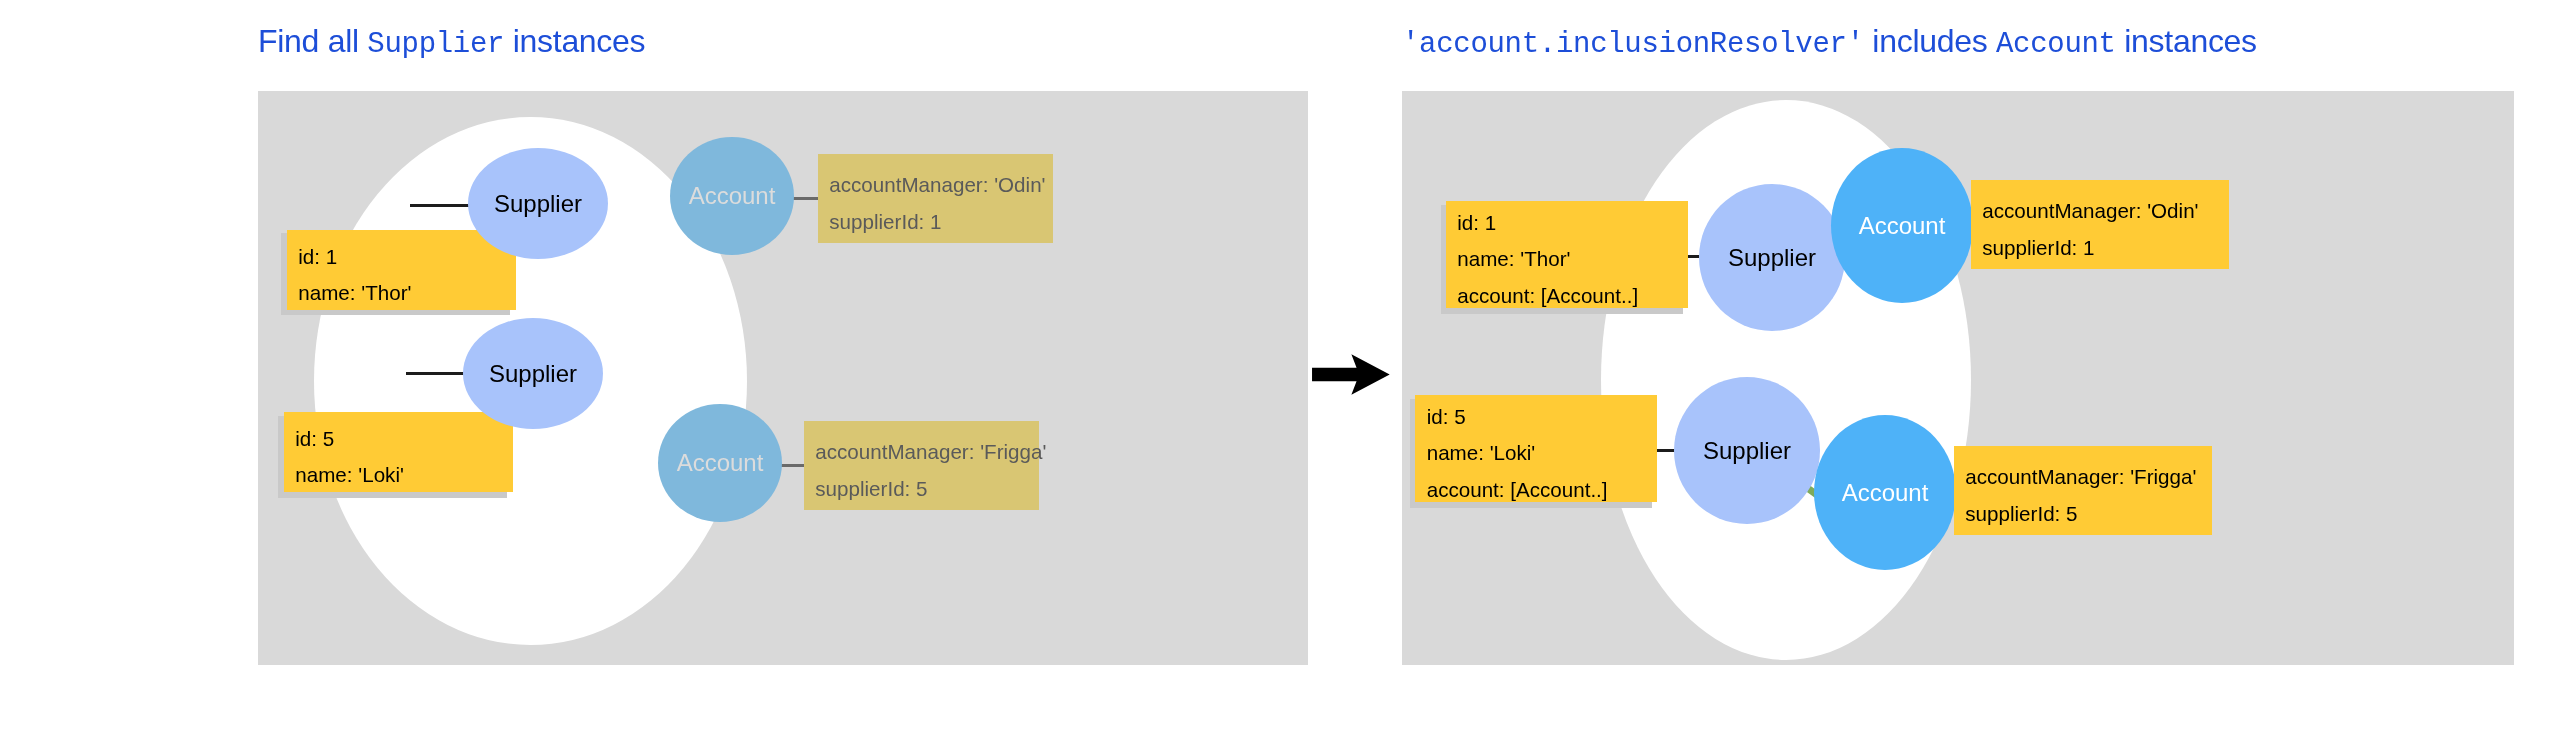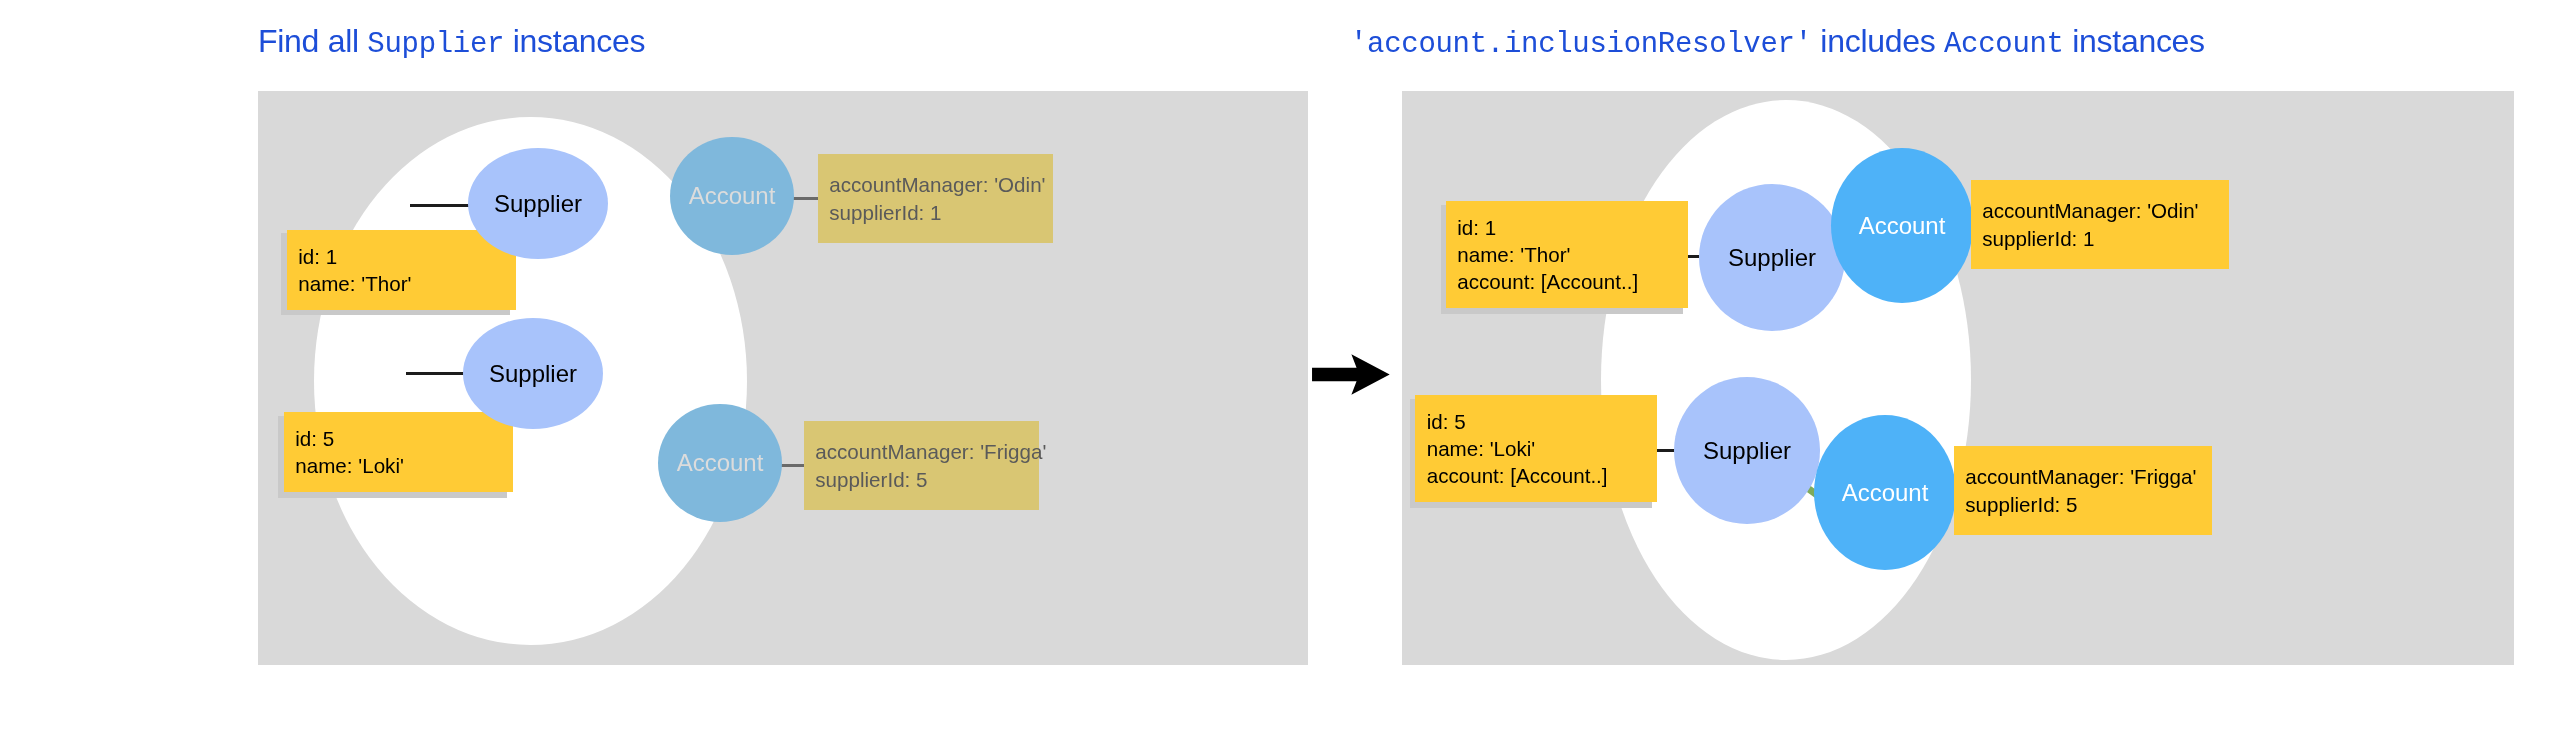--- a/index.html
+++ b/index.html
@@ -22,21 +22,21 @@
     font-size: 32px;
     color: #1d4ed8;
     font-family: "Liberation Sans", sans-serif;
     letter-spacing: -0.3px;
   }
   .title .mono {
     font-family: "Liberation Mono", monospace;
     font-size: 29px;
   }
   #title-left  { left: 258px;  top: 23px; }
-  #title-right { left: 1350px; top: 23px; }
+  #title-right { left: 1402px; top: 23px; }
 
   
   .panel {
     position: absolute;
     background: #d9d9d9;
     overflow: visible;
   }
   #panel-left  { left: 258px;  top: 91px; width: 1050px; height: 574px; }
   #panel-right { left: 1402px; top: 91px; width: 1112px; height: 574px; }
 
@@ -84,21 +84,21 @@
     white-space: nowrap;
   }
   .attrbox.bright {
     background: #ffcb35;
     color: #000000;
   }
   .attrbox.dim {
     background: #d9c673;
     color: #5a5a5a;
   }
-  .attrbox .row { display: block; }
+  .attrbox .row { display: block; margin-top: 9px; }
 
   
   .boxshadow {
     position: absolute;
     background: #c9c9c9;
   }
 
   
   .link {
     position: absolute;

